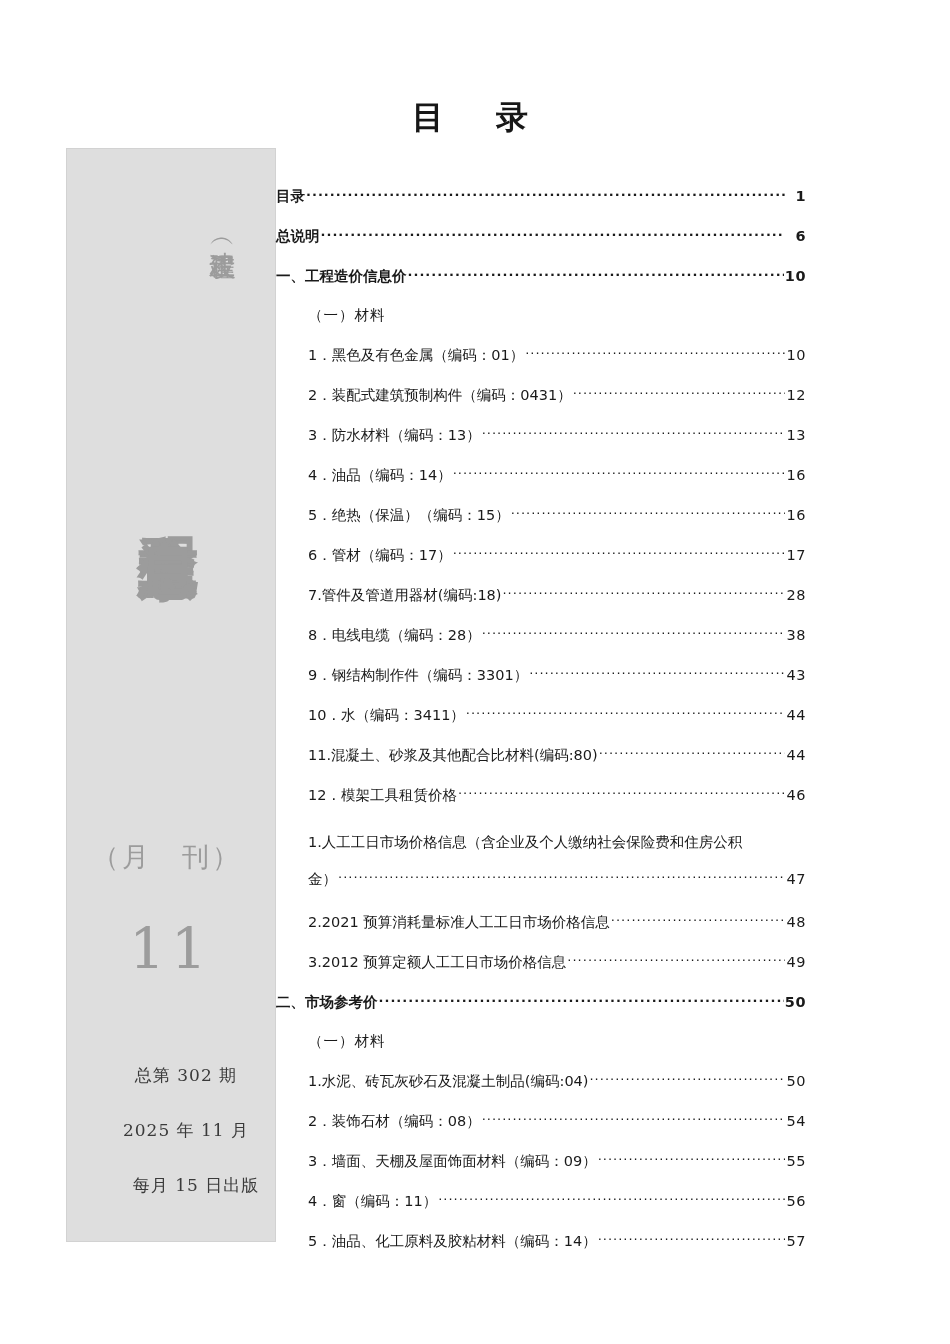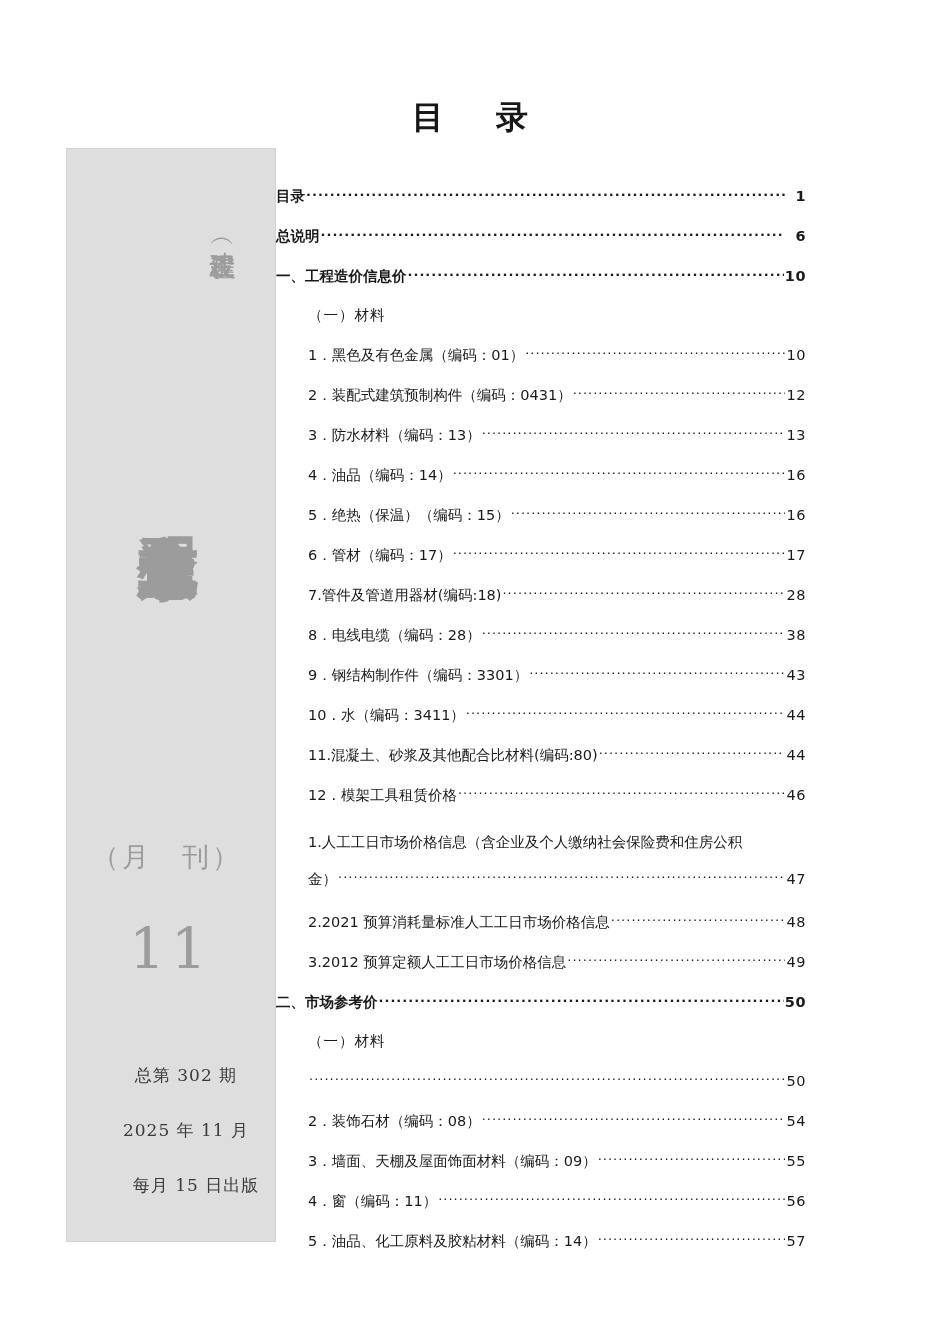--- a/index.html
+++ b/index.html
@@ -293,20 +293,21 @@
         <span class="dots">·······························································································································································</span>
         <span class="page-num">49</span>
       </div>
       <div class="toc-row bold">
         <span class="label">二、市场参考价</span>
         <span class="dots">·······························································································································································</span>
         <span class="page-num">50</span>
       </div>
       <div class="toc-row nodots indent-1"><span class="label">（一）材料</span></div>
       <div class="toc-row indent-1">
+        <span class="label">1.水泥、砖瓦灰砂石及混凝土制品(编码:04)</span>
         <span class="dots">·······························································································································································</span>
         <span class="page-num">50</span>
       </div>
       <div class="toc-row indent-1">
         <span class="label">2．装饰石材（编码：08）</span>
         <span class="dots">·······························································································································································</span>
         <span class="page-num">54</span>
       </div>
       <div class="toc-row indent-1">
         <span class="label">3．墙面、天棚及屋面饰面材料（编码：09）</span>

